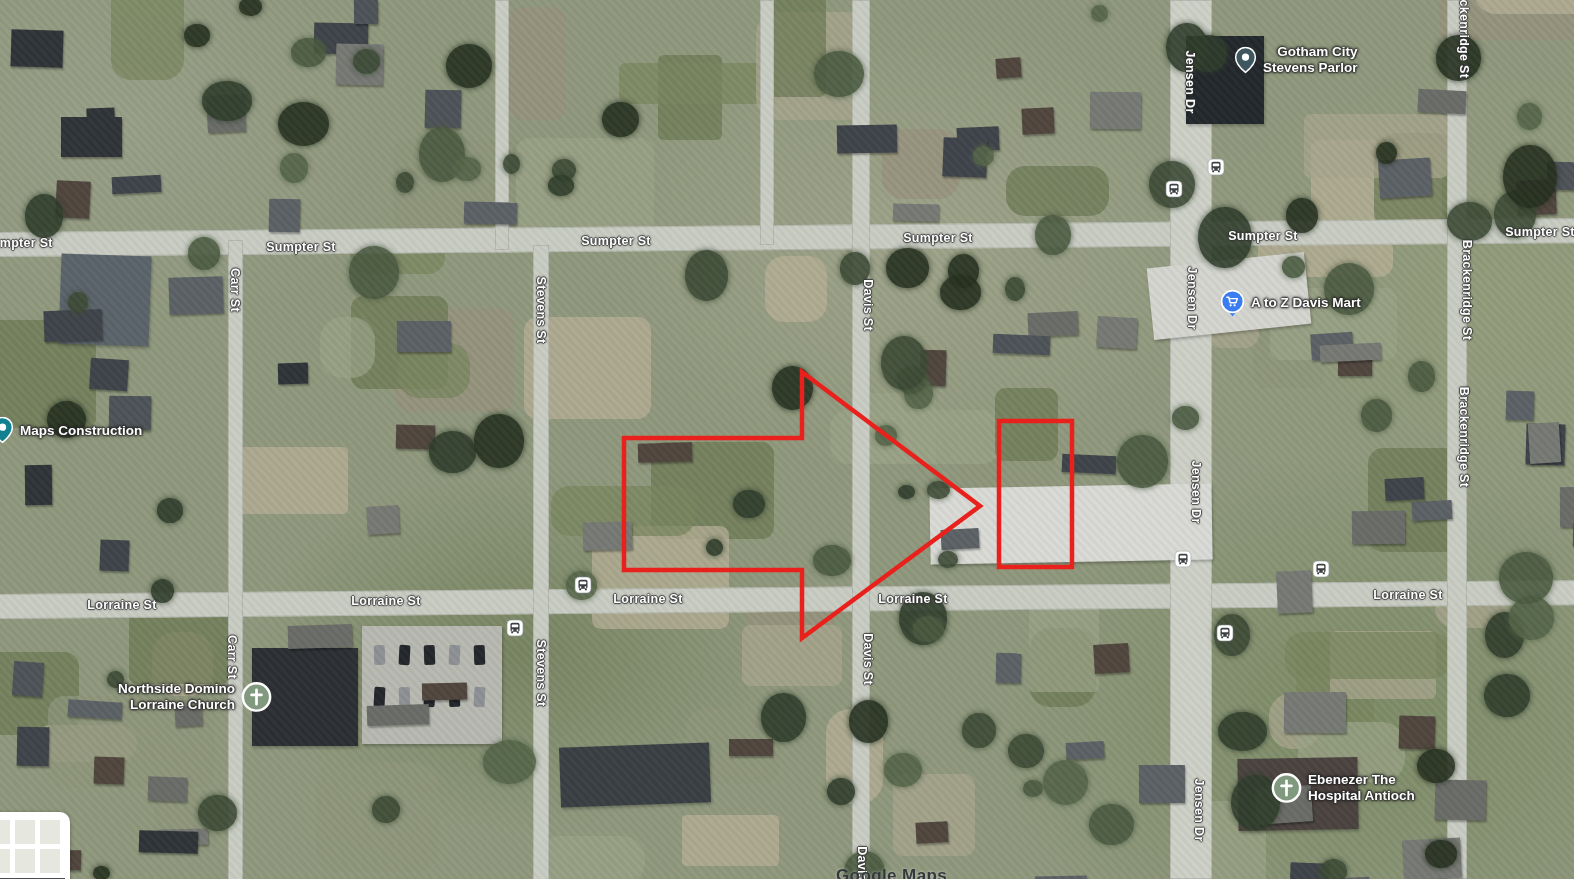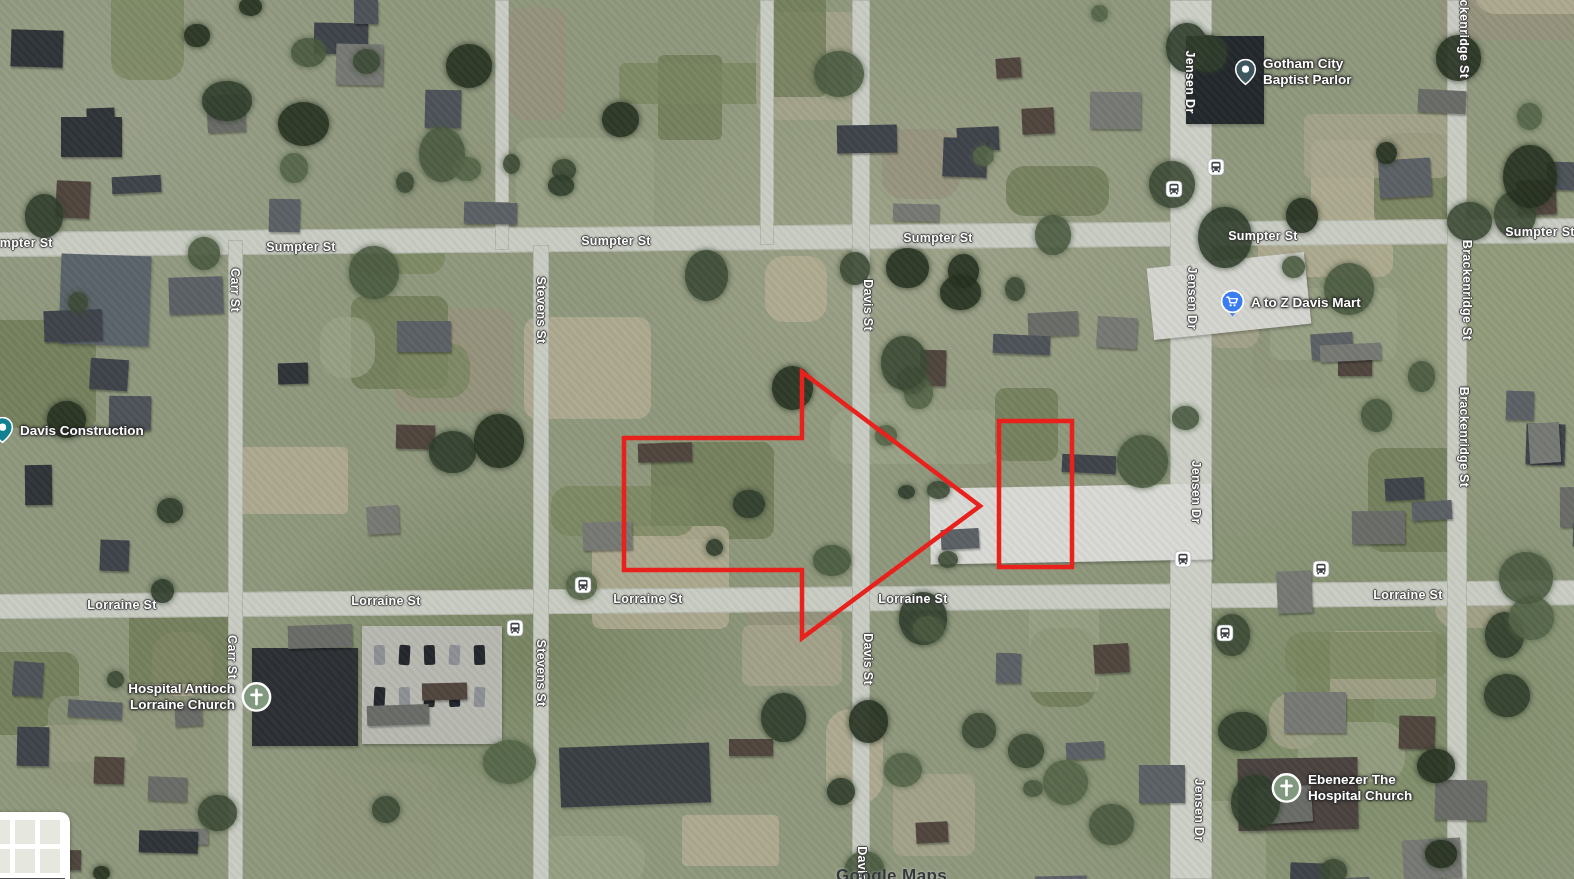--- a/index.html
+++ b/index.html
@@ -429,30 +429,30 @@
  <rect x="4.2" y="3.4" width="9.6" height="9.6" rx="2" fill="#3c4043"></rect>
  <rect x="5.6" y="5.2" width="6.8" height="3" rx="0.6" fill="#fff"></rect>
  <circle cx="6.4" cy="11.2" r="1" fill="#fff"></circle>
           <circle cx="11.6" cy="11.2" r="1" fill="#fff"></circle>
  <rect x="5" y="13.2" width="2" height="1.4" fill="#3c4043"></rect>
           <rect x="11" y="13.2" width="2" height="1.4" fill="#3c4043"></rect>
 </svg>
       </div>
     </div>
   <div id="markers" class="layer">
-      <div class="place" style="top: 72px; transform: translateY(-50%); left: 1234px;">
+      <div class="place" style="top: 60px; transform: translateY(-50%); left: 1234px; text-align: right;">
         <span>
           <svg width="23" height="27" viewBox="0 0 24 28">
     <path d="M12 1C6 1 1.7 5.5 1.7 11.2c0 7 8.3 14.2 10.3 15.8 2-1.6 10.3-8.8 10.3-15.8C22.3 5.5 18 1 12 1z" fill="#3e565e" stroke="#fff" stroke-width="1.6"></path>
     <circle cx="12" cy="11" r="3.8" fill="#fff"></circle>
           </svg>
         </span>
         <div class="ptext">
           <div>Gotham City</div>
-          <div>Baptist Parlor</div>
+          <div>Stevens Parlor</div>
         </div>
       </div>
       <div class="place" style="top: 303px; transform: translateY(-50%); left: 1220px;">
         <span>
           <svg width="25" height="28" viewBox="0 0 24 27">
     <path d="M12 26.5l-3.5-4.5h7z" fill="#3a7df0"></path>
     <circle cx="12" cy="12" r="10.5" fill="#3a7df0" stroke="#fff" stroke-width="1.6"></circle>
     <path d="M6.5 8h1.9l1.3 5.2h5.6l1.4-3.9H9.1" stroke="#fff" stroke-width="1.4" fill="none" stroke-linejoin="round" stroke-linecap="round"></path>
     <circle cx="10.2" cy="15.7" r="1.1" fill="#fff"></circle>
             <circle cx="14" cy="15.7" r="1.1" fill="#fff"></circle>
@@ -463,45 +463,45 @@
         </div>
       </div>
       <div class="place" style="top: 430px; transform: translateY(-50%); left: -9px;">
         <span>
           <svg width="23" height="27" viewBox="0 0 24 28">
     <path d="M12 1C6 1 1.7 5.5 1.7 11.2c0 7 8.3 14.2 10.3 15.8 2-1.6 10.3-8.8 10.3-15.8C22.3 5.5 18 1 12 1z" fill="#11808f" stroke="#fff" stroke-width="1.6"></path>
     <circle cx="12" cy="11" r="3.8" fill="#fff"></circle>
           </svg>
         </span>
         <div class="ptext">
-          <div>Davis Construction</div>
+          <div>Maps Construction</div>
         </div>
       </div>
       <div class="place textleft" style="top: 697px; transform: translateY(-50%); right: 1302px;">
         <div class="ptext">
-          <div>Hospital Antioch</div>
+          <div>Northside Domino</div>
           <div>Lorraine Church</div>
         </div>
         <span>
           <svg width="31" height="31" viewBox="0 0 30 30">
     <circle cx="15" cy="15" r="13.2" fill="#80997f" stroke="#fff" stroke-width="2.4"></circle>
     <path d="M15 8v14M10.2 13h9.6" stroke="#fff" stroke-width="2.6" stroke-linecap="round"></path>
           </svg>
         </span>
       </div>
       <div class="place" style="top: 788px; transform: translateY(-50%); left: 1271px;">
         <span>
           <svg width="31" height="31" viewBox="0 0 30 30">
     <circle cx="15" cy="15" r="13.2" fill="#80997f" stroke="#fff" stroke-width="2.4"></circle>
     <path d="M15 8v14M10.2 13h9.6" stroke="#fff" stroke-width="2.6" stroke-linecap="round"></path>
           </svg>
         </span>
         <div class="ptext">
           <div>Ebenezer The</div>
-          <div>Hospital Church</div>
+          <div>Hospital Antioch</div>
         </div>
       </div>
     </div>
 
   <div id="layersCtl">
     <div id="layersPreview"></div>
     <div id="layersBar">
       
       
     </div>

